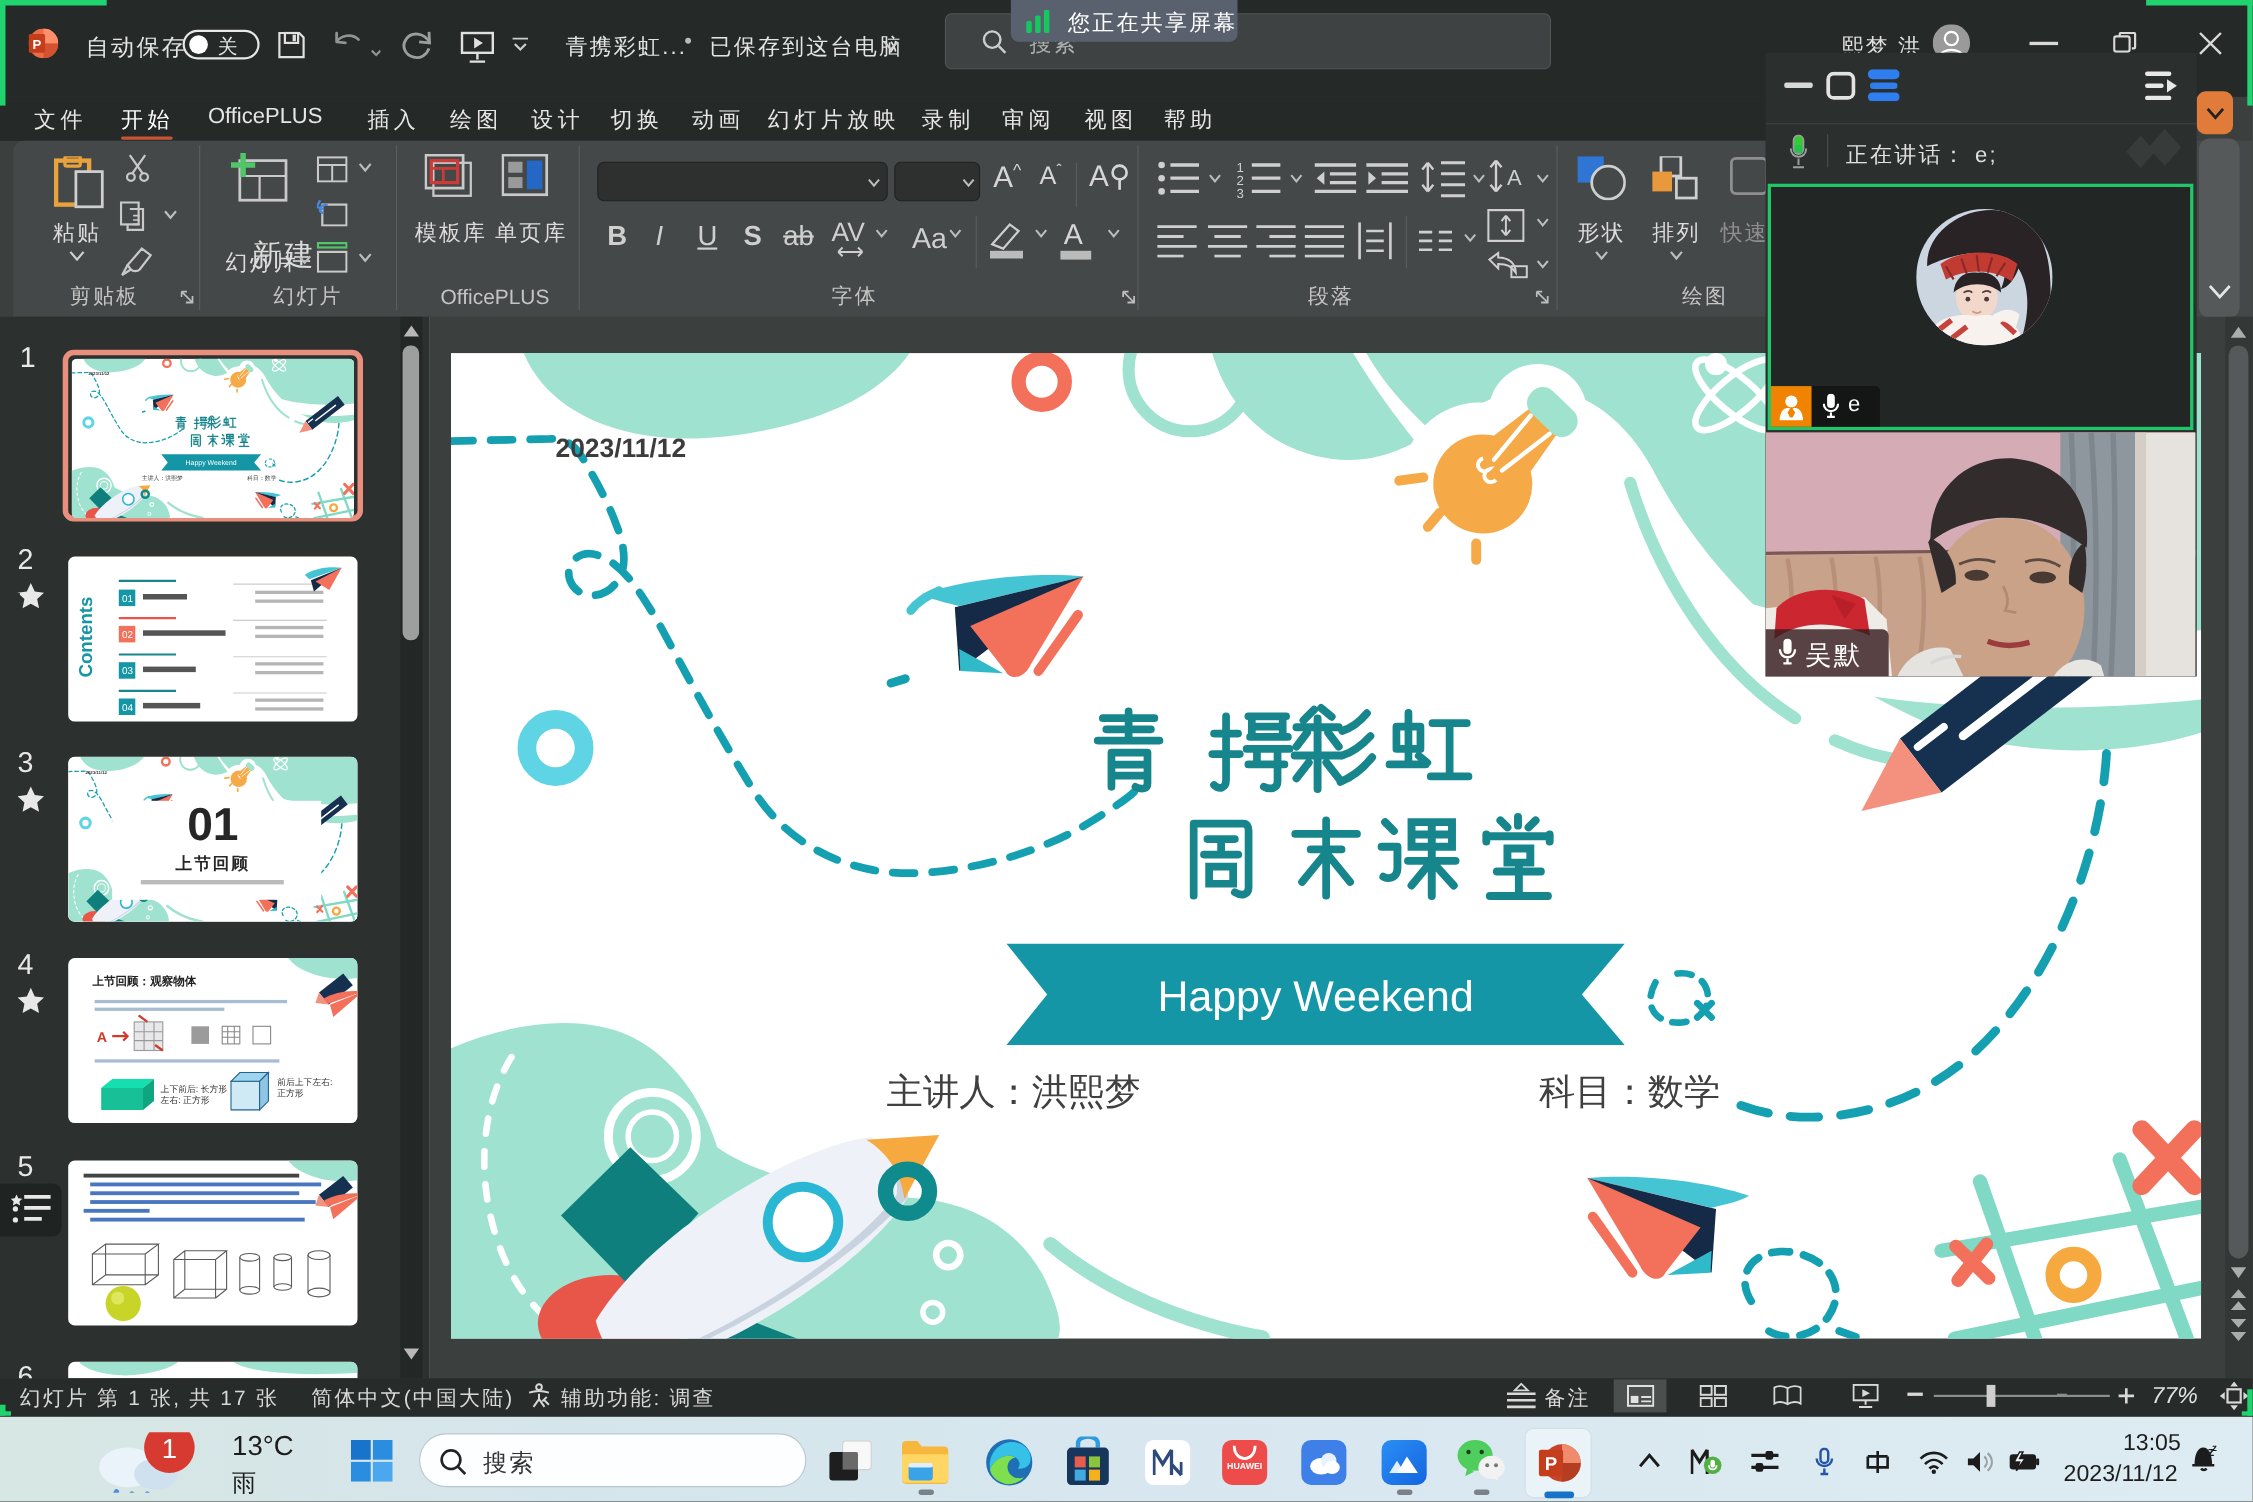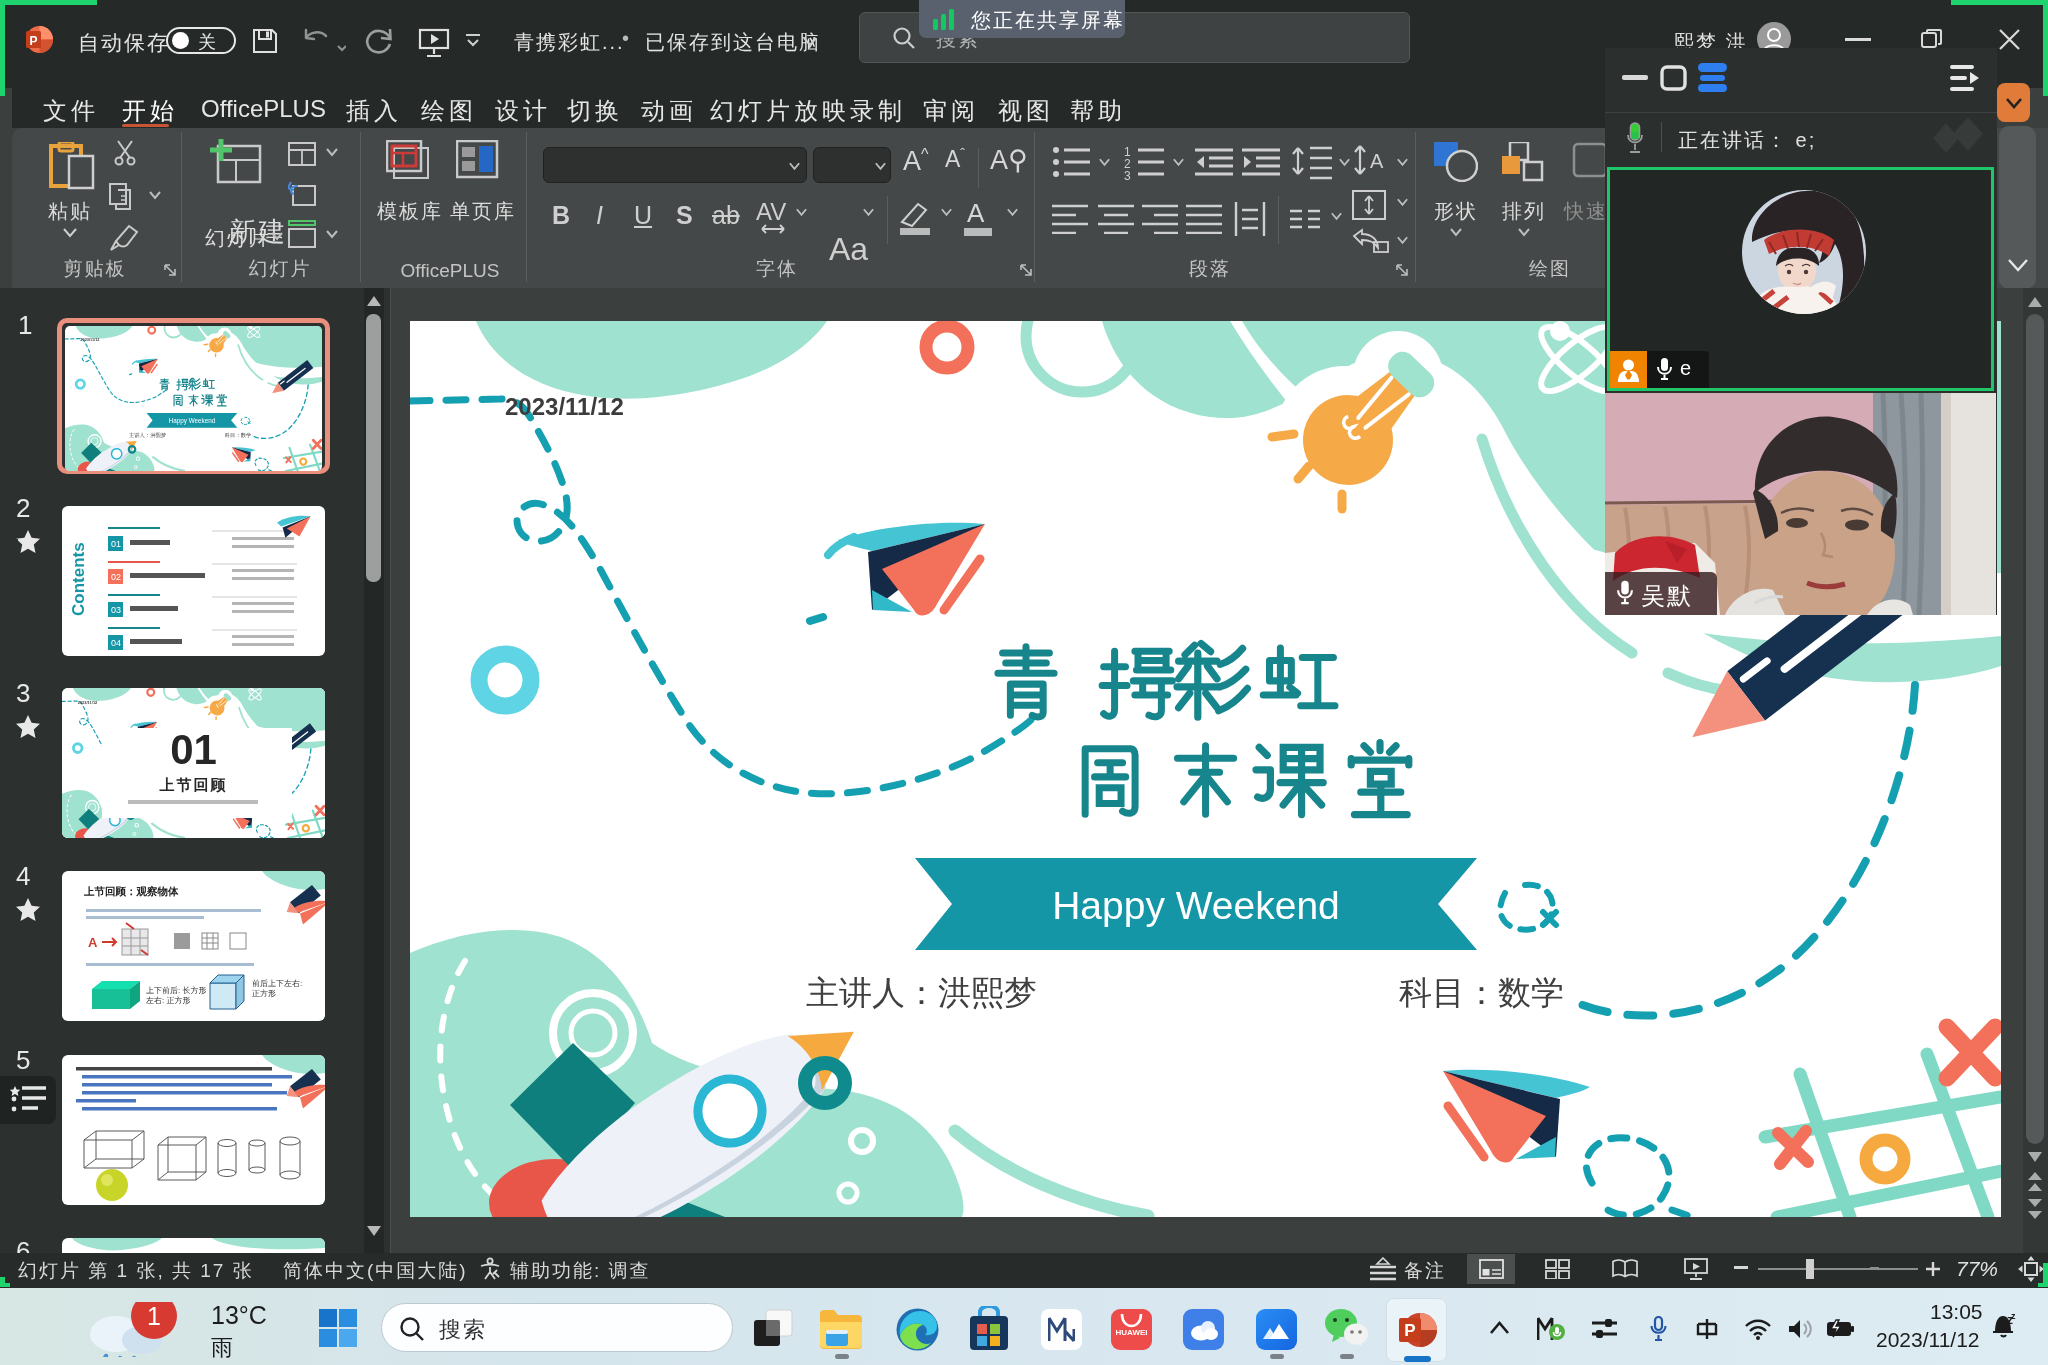--- a/index.html
+++ b/index.html
@@ -1,21 +1,21 @@
 <!DOCTYPE html>
 <html><head>
 <meta charset="utf-8">
 <style>
 *{margin:0;padding:0;box-sizing:border-box;}
 html,body{width:2048px;height:1365px;overflow:hidden;background:#3b403f;font-family:"Liberation Sans",sans-serif;}
 .abs{position:absolute;}
 #root{position:relative;width:2048px;height:1365px;}
 
 #titlebar{left:0;top:0;width:2048px;height:88px;background:#252928;}
-#menubar{left:12px;top:88px;width:1680px;height:40px;background:#252928;color:#e6e6e6;font-size:24px;}
+#menubar{left:0;top:88px;width:1680px;height:40px;background:#252928;color:#e6e6e6;font-size:20px;}
 .mtab{position:absolute;top:7px;white-space:nowrap;}
 #ribbon{left:12px;top:128px;width:2036px;height:160px;background:#454848;border-radius:10px 0 0 0;color:#dcdcdc;}
 .glabel{position:absolute;bottom:6px;font-size:19px;color:#c4c4c4;text-align:center;}
 .gdiv{position:absolute;top:4px;height:150px;width:1px;background:#5c5e5e;}
 #leftpanel{left:0;top:288px;width:391px;height:965px;background:#2c302f;}
 #workspace{left:391px;top:288px;width:1657px;height:965px;background:#3b403f;}
 #statusbar{left:0;top:1253px;width:2048px;height:35px;background:#272b2a;color:#d8d8d8;font-size:19px;}
 #taskbar{left:0;top:1288px;width:2048px;height:77px;background:linear-gradient(90deg,#d7e7e3 0%,#d5e5ec 25%,#d9e8f0 60%,#ddebf2 100%);}
 .greenc{position:absolute;background:#1fd36f;}
 .tofu{letter-spacing:2px;}
@@ -219,21 +219,21 @@
   <div class="abs" style="left:622px;top:73px;font-size:25px;color:#cfcfcf;text-decoration:underline;">U</div>
   <div class="abs" style="left:664px;top:73px;font-size:25px;color:#cfcfcf;font-weight:bold;">S</div>
   <div class="abs" style="left:700px;top:73px;font-size:25px;color:#cfcfcf;text-decoration:line-through;">ab</div>
   <div class="abs" style="left:744px;top:70px;font-size:24px;color:#cfcfcf;">AV</div>
   <svg class="abs" style="left:745px;top:96px" width="32" height="10" viewBox="0 0 32 10">
         <path d="M5 5 h22 M5 5 l4 -4 M5 5 l4 4 M27 5 l-4 -4 M27 5 l-4 4" stroke="#cfcfcf" stroke-width="1.8" fill="none"></path>
       </svg>
   <svg class="abs" style="left:783px;top:80px" width="13" height="9" viewBox="0 0 14 9">
         <path d="M2 1 l5 6 l5 -6" fill="none" stroke="#bdbdbd" stroke-width="2"></path>
       </svg>
-  <div class="abs" style="left:817px;top:73px;font-size:32px;color:#cfcfcf;margin-top:30px;">Aa</div>
+  <div class="abs" style="left:817px;top:73px;font-size:26px;color:#cfcfcf;">Aa</div>
   <svg class="abs" style="left:850px;top:80px" width="13" height="9" viewBox="0 0 14 9">
         <path d="M2 1 l5 6 l5 -6" fill="none" stroke="#bdbdbd" stroke-width="2"></path>
       </svg>
   <div class="gdiv" style="left:875px;top:68px;height:48px;"></div>
   <svg class="abs" style="left:886px;top:72px" width="34" height="36" viewBox="0 0 34 36">
     <path d="M4 22 L20 4 L28 10 L14 26 Z" fill="none" stroke="#cfcfcf" stroke-width="2"></path>
     <rect x="2" y="28" width="30" height="7" fill="#b9bcbb"></rect>
   </svg>
   <svg class="abs" style="left:928px;top:80px" width="13" height="9" viewBox="0 0 14 9">
         <path d="M2 1 l5 6 l5 -6" fill="none" stroke="#bdbdbd" stroke-width="2"></path>

